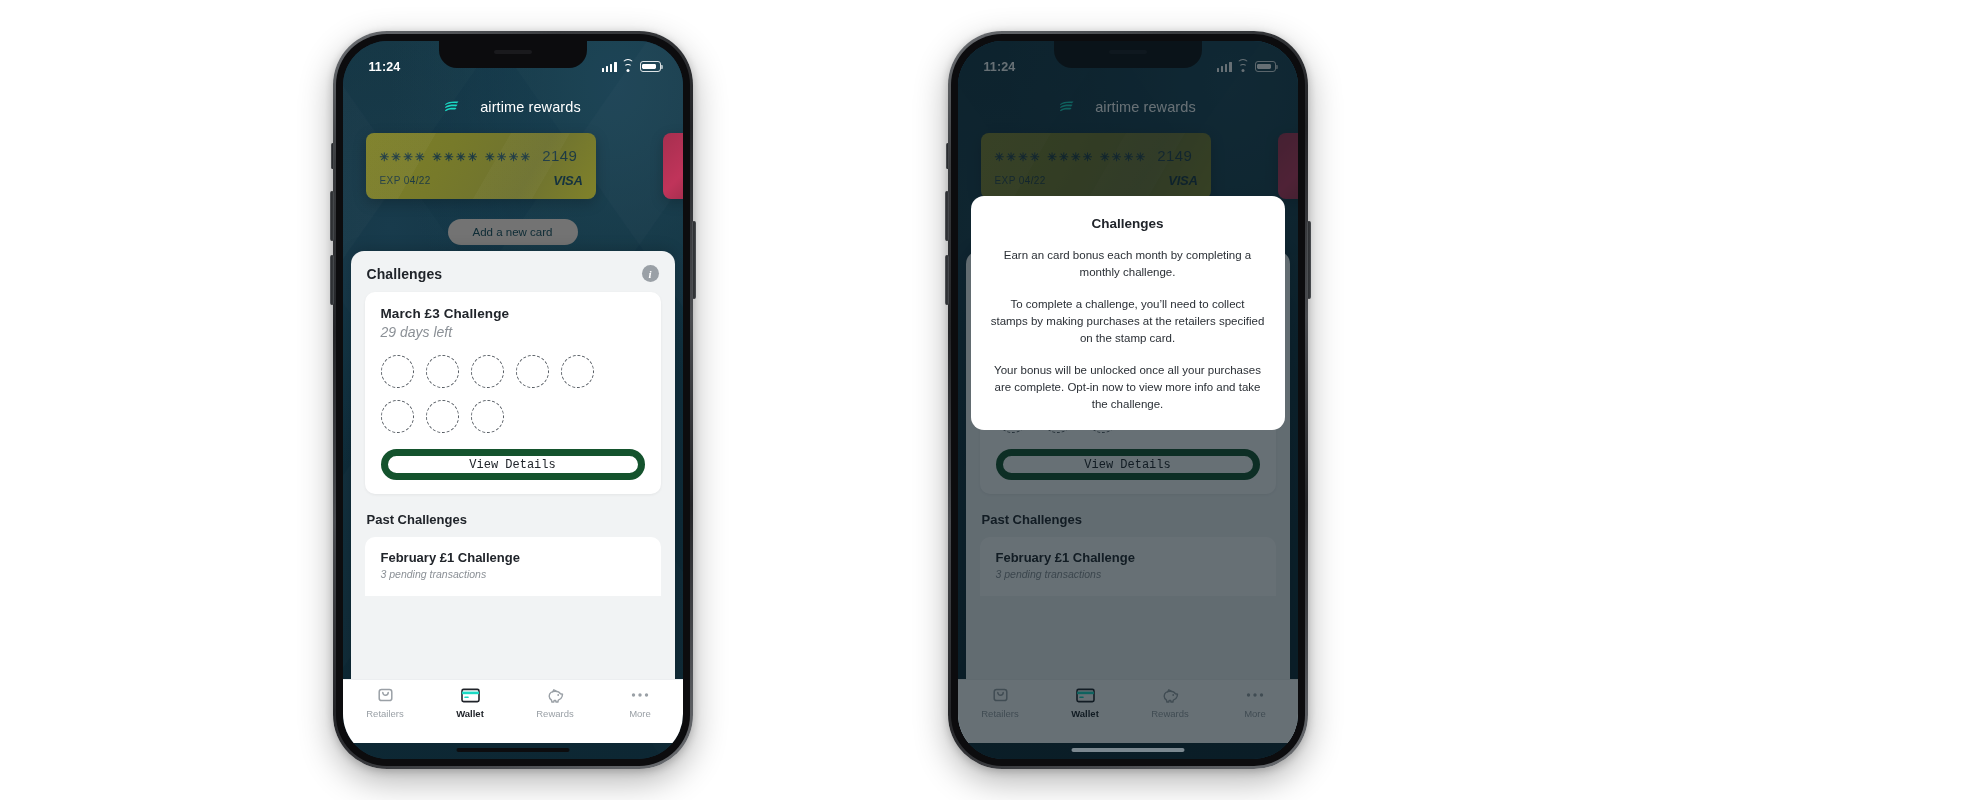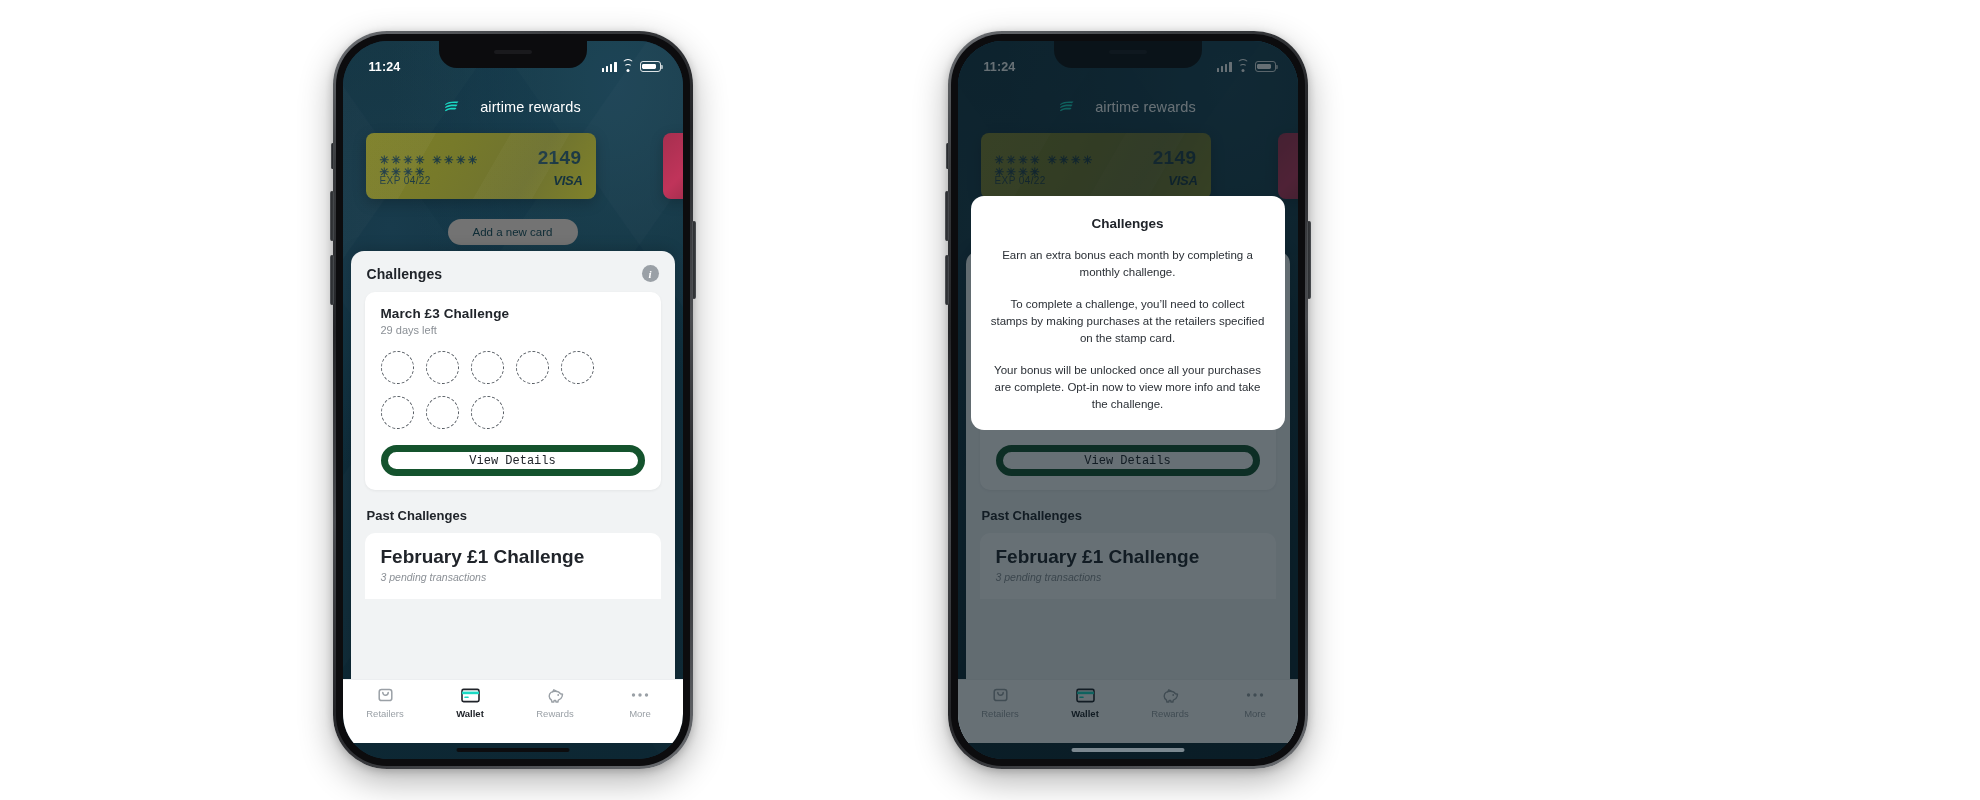--- a/index.html
+++ b/index.html
@@ -165,21 +165,21 @@
     content:""; position:absolute; inset:0; opacity:.35;
     background:
       linear-gradient(120deg, rgba(255,255,255,.10) 0 26%, rgba(255,255,255,0) 26.2% 54%, rgba(255,255,255,.08) 54.2% 76%, rgba(255,255,255,0) 76.2%);
   }
   .card-num {
     position: absolute; top: 15px; left: 14px; right: 14px;
     display: flex; align-items: baseline; gap: 10px;
     color: #1d3a44;
   }
   .card-dots { font-size: 11.5px; letter-spacing: 2.2px; font-weight: 700; line-height: 1; }
-  .card-last { font-size: 19px; font-weight: 700; letter-spacing: .4px; line-height: 1; }
+  .card-last { font-size: 15px; font-weight: 400; letter-spacing: .4px; line-height: 1; }
   .card-exp {
     position: absolute; left: 14px; bottom: 13px;
     color: #1d3a44; font-size: 10px; letter-spacing: .4px;
   }
   .card-brand {
     position: absolute; right: 13px; bottom: 11px;
     color: #15323f; font-size: 13px; font-weight: 700;
     font-style: italic; letter-spacing: -.3px;
   }
   .pay-card-next {
@@ -230,21 +230,21 @@
     font-family: "Liberation Serif", serif;
   }
   .challenge-card {
     margin: 0 14px;
     background: #fff;
     border-radius: 10px;
     padding: 14px 16px 14px 16px;
     box-shadow: 0 1px 3px rgba(0,0,0,.06);
   }
   .ch-title { font-size: 13.5px; font-weight: 700; color: #20242a; letter-spacing: .1px; }
-  .ch-sub { font-size: 11px; color: #8b9096; margin-top: 3px; }
+  .ch-sub { font-size: 14px; color: #8b9096; margin-top: 3px; font-style: italic; }
   .stamps { margin-top: 15px; }
   .stamp-row { display: flex; gap: 12px; margin-bottom: 12px; }
   .stamp {
     width: 33px; height: 33px; border-radius: 50%;
     border: 1.6px dashed #545a61;
     flex: 0 0 auto;
   }
   .view-details {
     margin-top: 16px;
     height: 31px;
@@ -259,21 +259,21 @@
   .past-title {
     padding: 18px 16px 10px 16px;
     font-size: 13px; font-weight: 700; color: #20242a;
   }
   .past-card {
     margin: 0 14px;
     background: #fff;
     border-radius: 10px 10px 0 0;
     padding: 13px 16px 16px 16px;
   }
-  .past-name { font-size: 19px; font-weight: 700; color: #20242a; }
+  .past-name { font-size: 13px; font-weight: 700; color: #20242a; }
   .past-sub { font-size: 10.5px; font-style: italic; color: #8b9096; margin-top: 3px; }
 
   
   .tabbar {
     position: absolute;
     left: 0; right: 0; bottom: 16px;
     height: 64px;
     background: #ffffff;
     border-top: 1px solid #eceef0;
     display: flex;
@@ -604,21 +604,21 @@
               </svg>
           </span>
           <span class="tab-label">More</span>
         </div>
       </div>
 
       <div class="overlay"></div>
 
       <div class="modal">
         <div class="modal-title">Challenges</div>
-        <p class="modal-p">Earn an extra bonus each month by completing a monthly challenge.</p>
+        <p class="modal-p">Earn an card bonus each month by completing a monthly challenge.</p>
         <p class="modal-p">To complete a challenge, you’ll need to collect stamps by making purchases at the retailers specified on the stamp card.</p>
         <p class="modal-p">Your bonus will be unlocked once all your purchases are complete. Opt-in now to view more info and take the challenge.</p>
       </div>
 
       <div class="home-ind" style="background:#7b8890;z-index:60"></div>
     </div>
   </div>
 
 </div>
 

